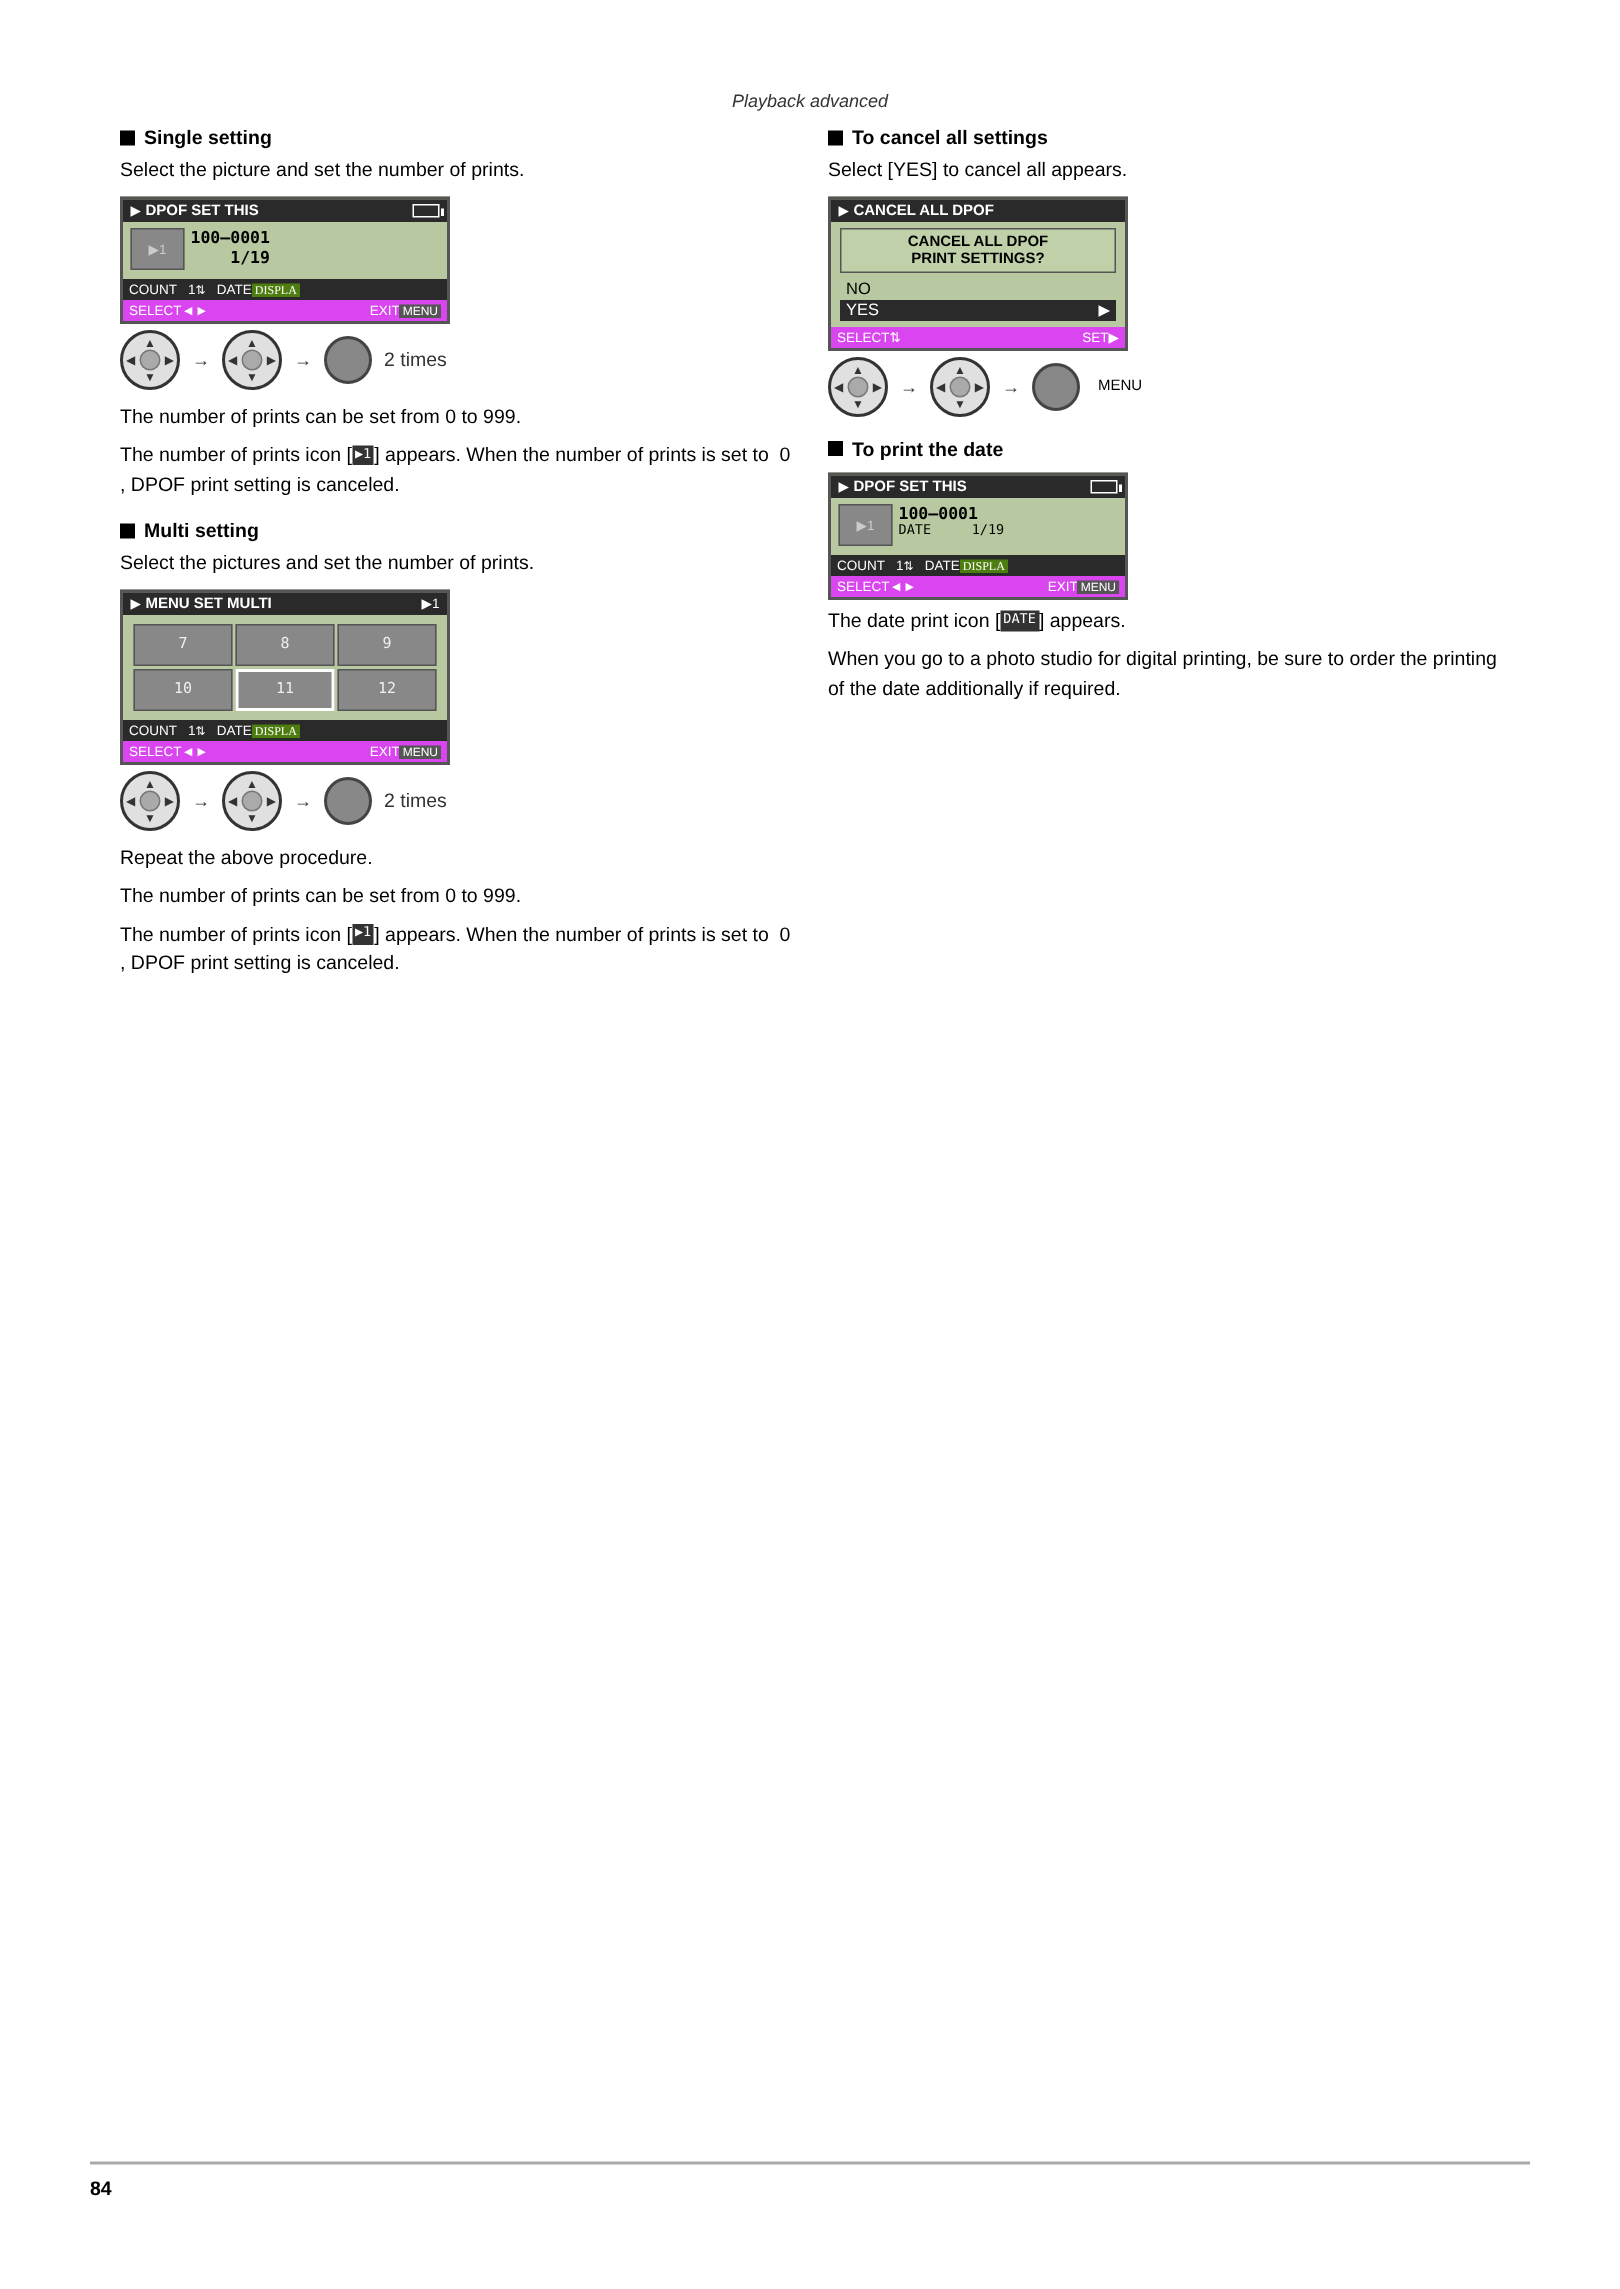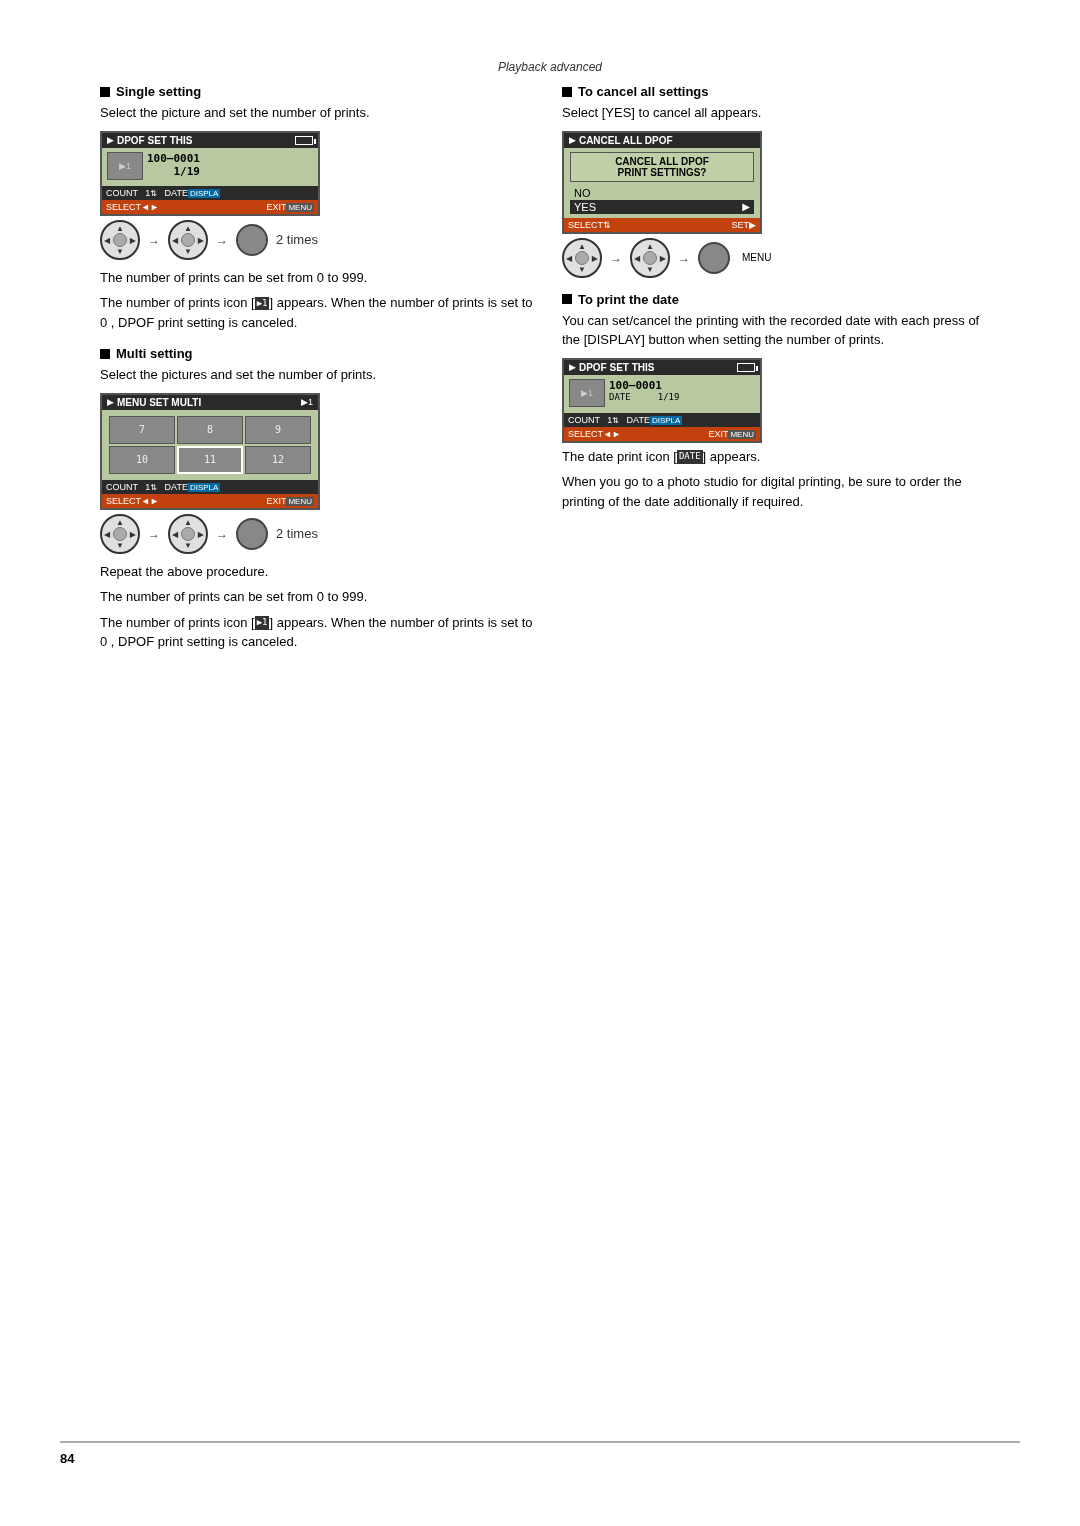--- a/index.html
+++ b/index.html
@@ -7,21 +7,21 @@
       background: #fff;
       font-family: Arial, Helvetica, sans-serif;
       font-size: 13px;
       color: #000;
       width: 1080px;
       min-height: 1526px;
       position: relative;
     }
 
     .page-container {
-      padding: 60px 80px 80px 100px;
+      padding: 60px 80px 80px 80px;
     }
 
     .page-title-center {
       text-align: center;
       font-style: italic;
       font-size: 12px;
       margin-bottom: 10px;
       color: #333;
     }
 
@@ -124,21 +124,21 @@
       justify-content: center;
     }
 
     .lcd-info {
       font-size: 11px;
       font-weight: bold;
       font-family: monospace;
     }
 
     .lcd-nav-row {
-      background: #c2410c;
+      background: #d946ef;
       color: #fff;
       font-size: 9px;
       padding: 2px 4px;
       display: flex;
       align-items: center;
       justify-content: space-between;
     }
 
     
     .lcd-grid {
@@ -289,24 +289,25 @@
       background: #2a2a2a;
       color: #fff;
       font-size: 9px;
       padding: 2px 4px;
       display: flex;
       align-items: center;
       justify-content: space-between;
     }
 
     .displa-badge {
-      background: #0369a1;
+      background: #4d7c0f;
       color: #fff;
       font-size: 8px;
       padding: 0 2px;
+      font-family: Liberation Serif, serif;
     }
 
     .inline-icon {
       display: inline-block;
       background: #333;
       color: #fff;
       font-size: 9px;
       padding: 0 2px;
       font-family: monospace;
       vertical-align: middle;
@@ -504,21 +505,20 @@
         <span class="arrow-symbol">→</span>
         <div class="round-button"></div>
         <span style="font-size:10px; margin-left:4px;">MENU</span>
       </div>
 
       <div class="sub-section">
         <div class="section-heading">
           <span class="black-square"></span>
           <span>To print the date</span>
         </div>
-        <p>You can set/cancel the printing with the recorded date with each press of the [DISPLAY] button when setting the number of prints.</p>
 
         <div class="lcd-screen small">
           <div class="lcd-top-bar">
             <span style="font-size:9px;">▶</span>
             <span style="font-size:10px; font-weight:bold; flex:1; margin-left:3px;">DPOF SET THIS</span>
             <span class="battery-icon"><span class="battery-icon-fill"></span></span>
           </div>
           <div class="lcd-body">
             <div class="lcd-image-row">
               <div class="lcd-thumb">

